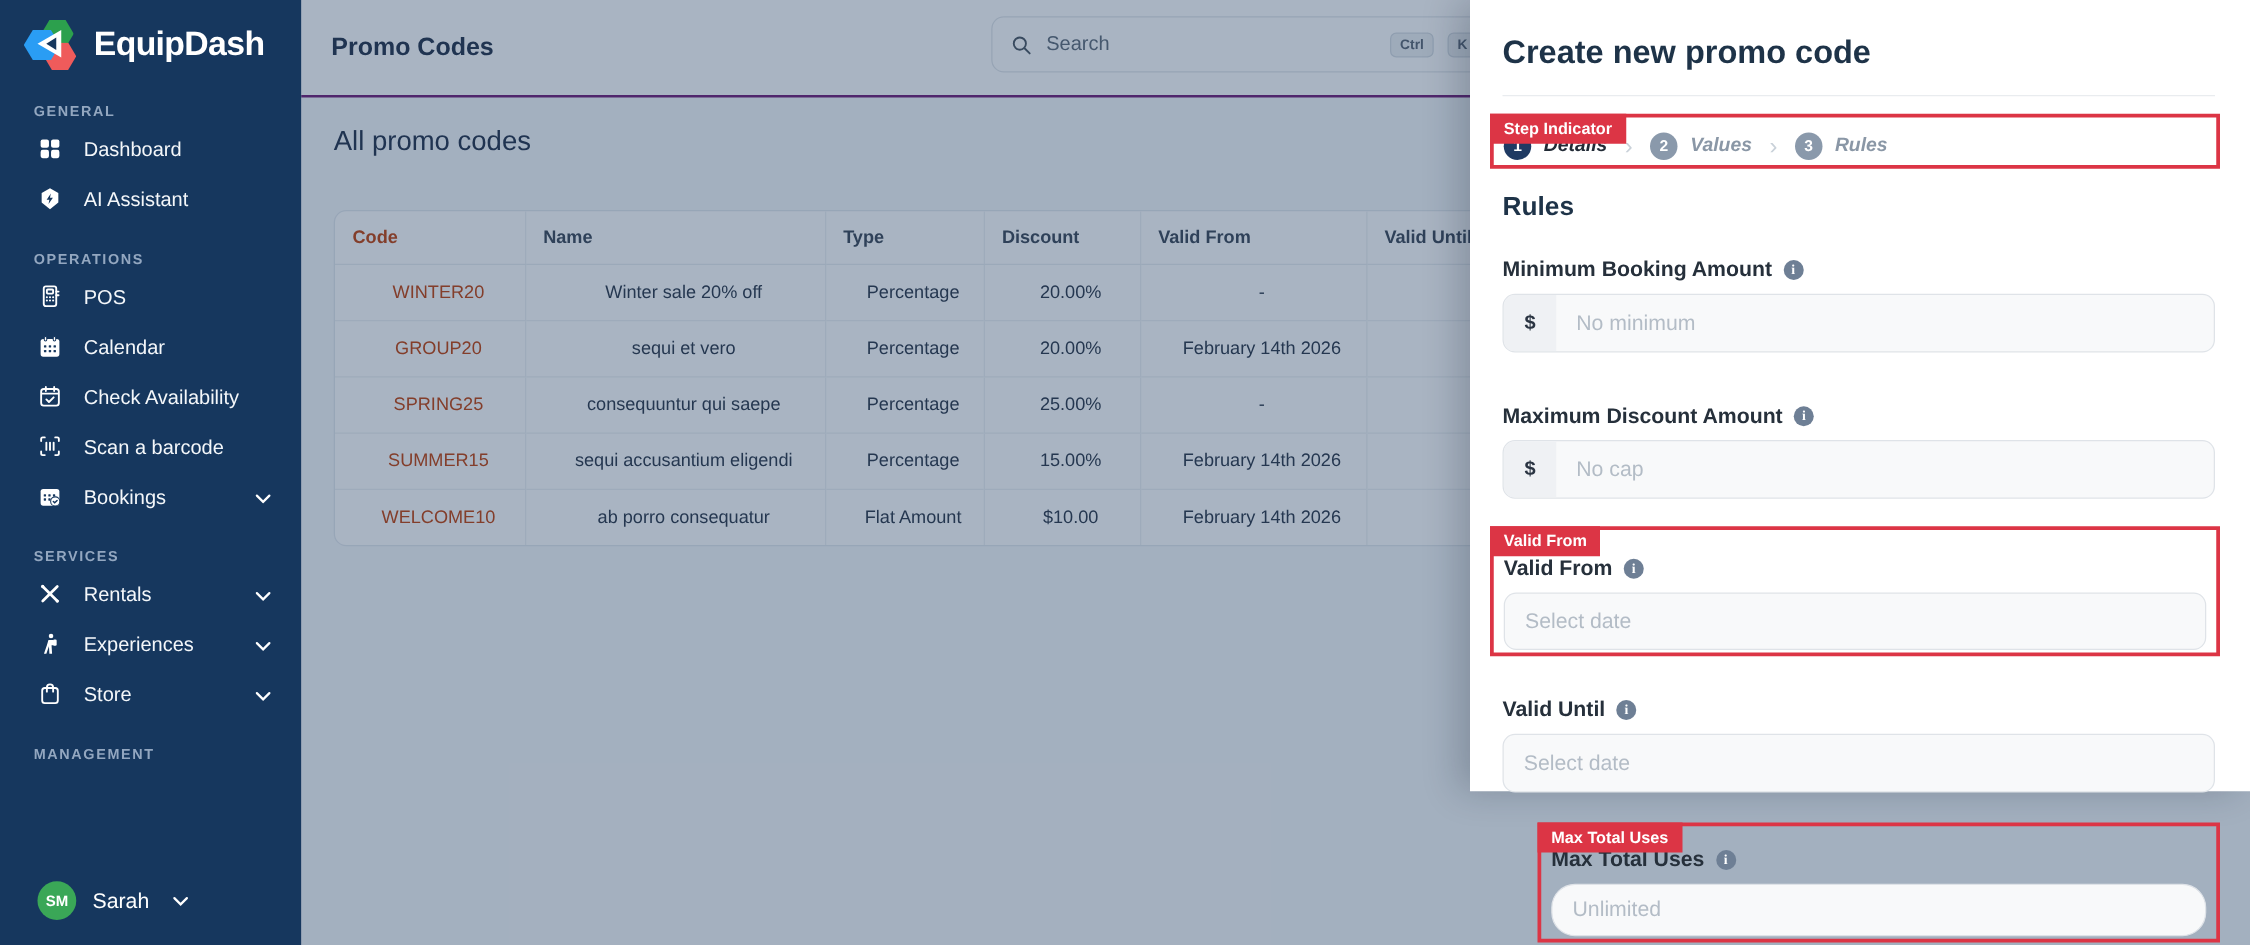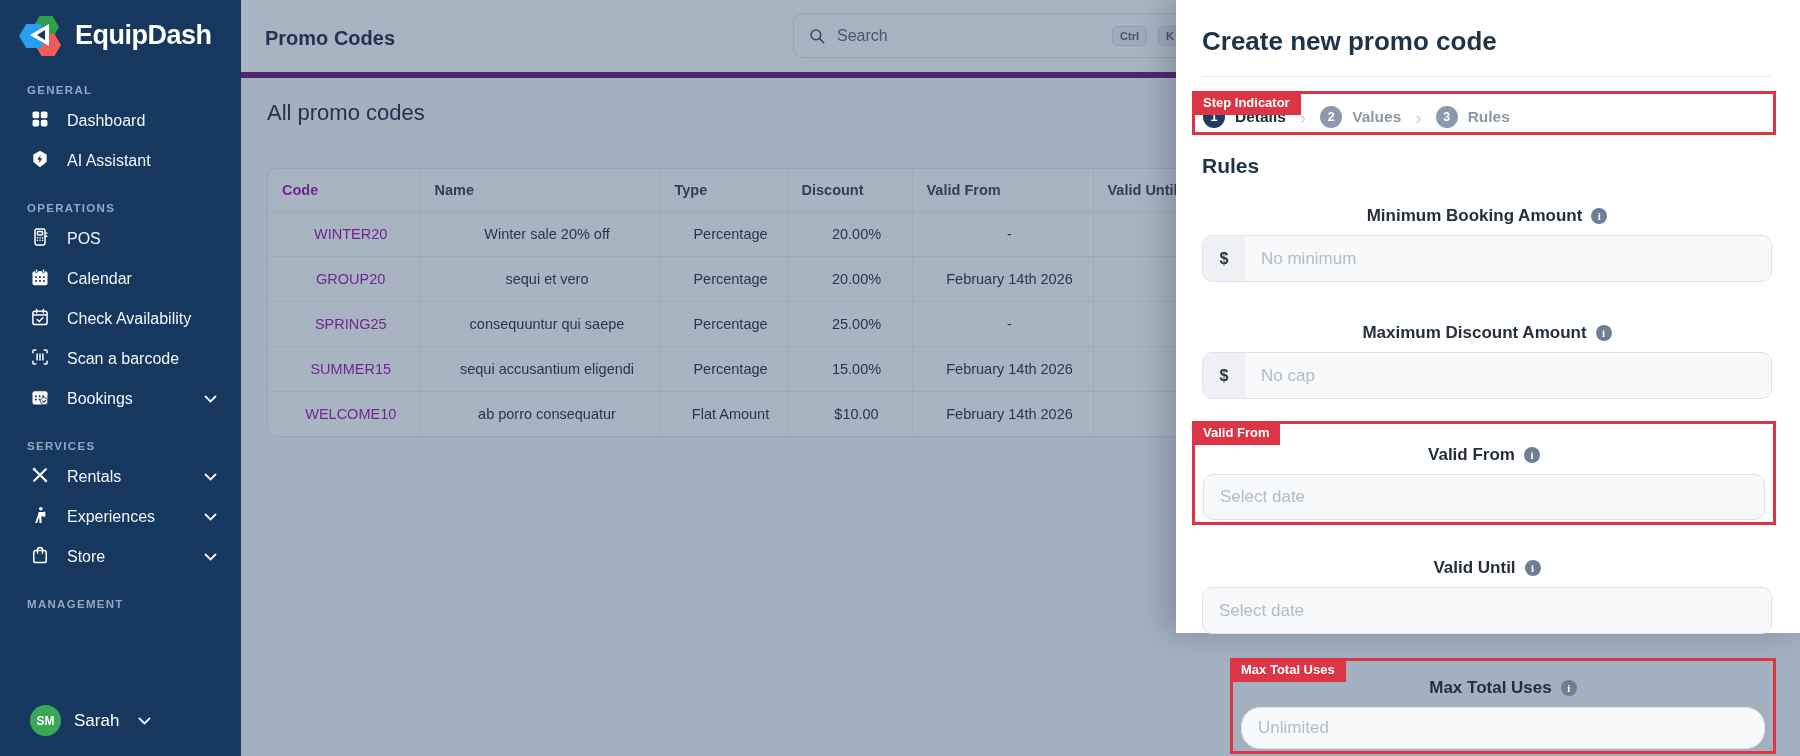--- a/index.html
+++ b/index.html
@@ -26,21 +26,21 @@
   .nav-item svg { flex:0 0 auto; }
   .chev { margin-left:auto; margin-right:24px; display:flex; }
 
   .user-row { display:flex; align-items:center; gap:13px; padding:0 10px 20px 30px; }
   .avatar { width:31px; height:31px; border-radius:50%; background:#3aa757; color:#fff;
             font-size:12px; font-weight:bold; display:flex; align-items:center; justify-content:center; }
   .user-name { font-size:17px; color:#fff; }
 
   
   .main { position:absolute; left:241px; top:0; right:0; bottom:0; background:#f6f8fa; }
-  .main-header { height:78px; background:#ffffff; border-bottom:6px solid #701a75; position:relative; }
+  .main-header { height:78px; background:#ffffff; border-bottom:2px solid #701a75; position:relative; }
   .page-title { position:absolute; left:24px; top:27px; font-size:20px; font-weight:600; color:#22314a; }
 
   .searchbar { position:absolute; left:552px; top:13px; width:400px; height:45px; background:#fff;
                border:1px solid #e2e6ea; border-radius:10px; display:flex; align-items:center;
                padding:0 10px 0 14px; gap:11px; }
   .search-ph { font-size:16px; color:#5f6b78; flex:1 1 auto; border:none; outline:none;
                background:transparent; font-family:"Liberation Sans", sans-serif; }
   .search-ph::placeholder { color:#5f6b78; }
   .kbd { background:#edf0f3; border:1px solid #d5dbe1; border-radius:5px; font-size:11px;
          font-weight:600; color:#5b6673; padding:3px 7px; }
@@ -48,49 +48,49 @@
   .content-heading { margin:22px 0 0 26px; font-size:22px; line-height:26px; font-weight:400; color:#22314a; }
 
   .table-card { margin:42px 55px 0 26px; background:#fff; border:1px solid #e3e8ee;
                 border-radius:10px; overflow:hidden; }
   table { width:100%; border-collapse:collapse; table-layout:fixed; font-size:14.5px; color:#2a3648; }
   col.c1{width:152px} col.c2{width:240px} col.c3{width:127px} col.c4{width:125px} col.c5{width:181px}
   th { height:42px; text-align:left; padding-left:14px; font-weight:600; color:#3a4656;
        border-bottom:1px solid #e9edf1; border-right:1px solid #eef1f4; }
   td { height:45px; padding-left:14px; border-top:1px solid #eef1f4; border-right:1px solid #eef1f4;text-align:center; }
   th:last-child, td:last-child { border-right:none; }
-  tr td:first-child, tr th:first-child { color:#a21caf; }
+  tr td:first-child, tr th:first-child { color:#c2410c; }
 
   
   .backdrop { position:absolute; left:241px; top:0; right:0; bottom:0;
               background:rgba(30,58,95,0.38); z-index:5; pointer-events:none; }
 
   
   .drawer { position:absolute; right:0; top:0; width:624px; height:633px; background:#fff; z-index:10;
             box-shadow:-10px 0 28px rgba(15,23,42,0.22); padding:0 28px 0 26px; }
   .drawer-title { margin-top:24px; font-size:26px; line-height:34px; font-weight:600; color:#1e3348; }
   .drawer-divider { margin-top:18px; border-top:1px solid #e9ecef; }
 
   .anno { position:relative; border:3px solid #dc3545; margin-left:-10px; margin-right:-4px; }
   .anno-tag { position:absolute; top:-3px; left:-3px; background:#dc3545; color:#fff;
               font-size:13px; font-weight:bold; padding:4px 11px 5px; white-space:nowrap; z-index:2; }
 
   .steps-box { margin-top:14px; padding:10px 8px 2px; }
   .steps-row { display:flex; align-items:center; height:26px; }
   .step-circle { width:22px; height:22px; border-radius:50%; background:#8a99ab; color:#fff;
                  font-size:12.5px; font-weight:bold; display:flex; align-items:center; justify-content:center; }
   .step-circle.active { background:#1f3a63; }
-  .step-label { margin-left:10px; font-size:15.5px; font-weight:600; color:#8a97a6; }
+  .step-label { margin-left:10px; font-size:15.5px; font-weight:600; color:#8a97a6;font-style:italic; }
   .step-label.active { color:#222b36; }
   .step-sep { margin:0 14px; color:#c9d1d9; font-size:19px; line-height:1; }
 
   .rules-heading { margin-top:18px; font-size:21px; line-height:26px; font-weight:bold; color:#1e3348; }
 
   .field-label { display:flex; align-items:center; gap:9px; font-size:17px; line-height:22px;
-                 font-weight:600; color:#26303b;justify-content:center; }
+                 font-weight:600; color:#26303b; }
   .mt26 { margin-top:26px; } .mt40 { margin-top:40px; } .mt32 { margin-top:32px; }
   .info-icon { width:16px; height:16px; border-radius:50%; background:#6e7f95; color:#fff;
                font-size:11px; font-weight:bold; display:flex; align-items:center; justify-content:center;
                font-family:"Liberation Serif", serif; }
 
   .input { margin-top:8px; height:47px; border:1px solid #dfe3e8; background:#f8f9fa;
            border-radius:10px; display:flex; align-items:center; overflow:hidden; }
   .input .prefix { width:42px; align-self:stretch; background:#eff1f4; display:flex; align-items:center;
                    justify-content:center; font-size:16px; font-weight:600; color:#2a3442; }
   .input input { flex:1 1 auto; border:none; outline:none; background:transparent; height:100%;

